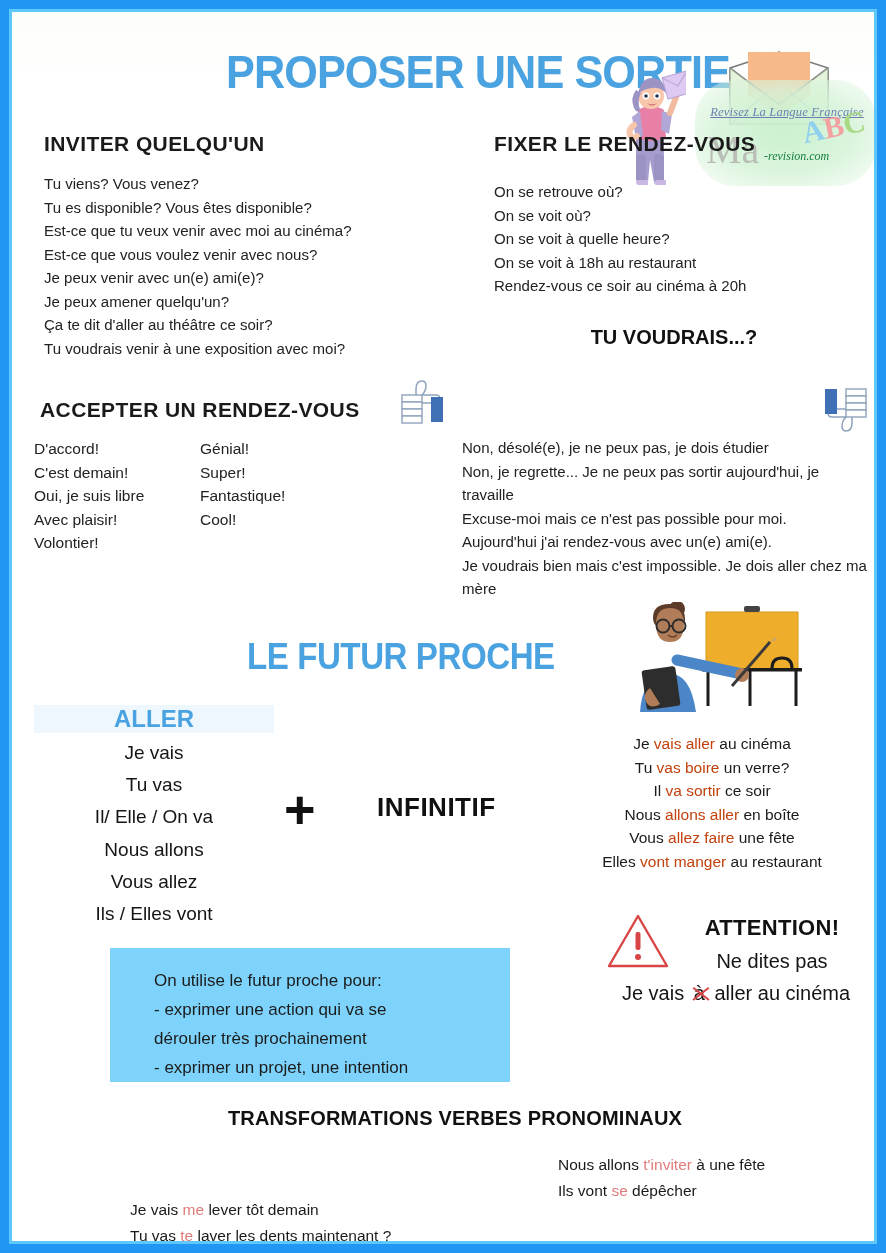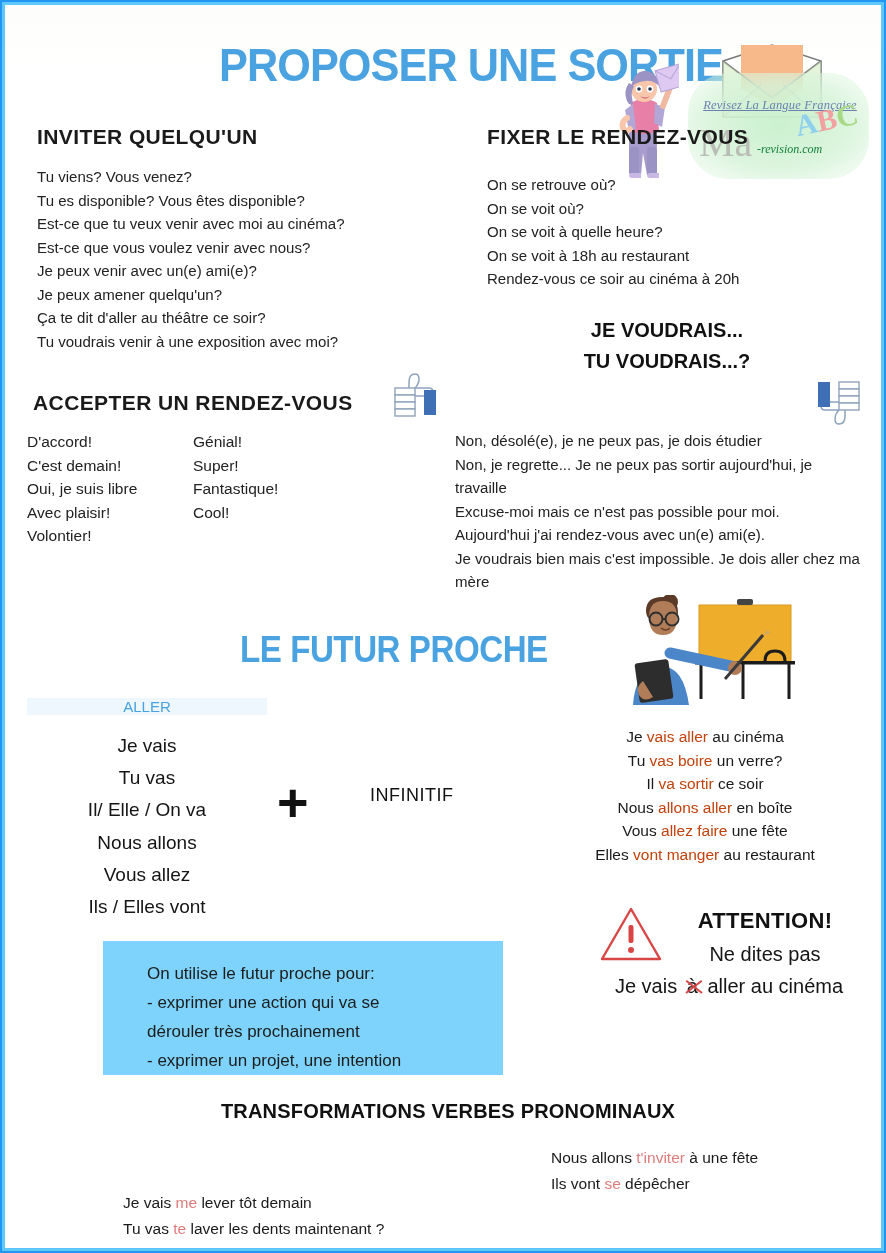--- a/index.html
+++ b/index.html
@@ -6,21 +6,21 @@
   body{
     width:886px;height:1253px;
     font-family:"Liberation Sans", sans-serif;
     -webkit-font-smoothing:antialiased;
   }
   #poster{
     position:relative;
     width:886px;height:1253px;
     box-sizing:border-box;
     background:#2196f3;
-    padding:2px;
+    padding:9px;
     overflow:hidden;
   }
   #inner{
     position:relative;
     width:100%;height:100%;
     box-sizing:border-box;
     background:#ffffff;
     border:3px solid #5ec8fb;
     overflow:hidden;
   }
@@ -144,35 +144,35 @@
   #fp-title{
     left:235px;top:627px;
     font-size:36px;line-height:36px;
     letter-spacing:-.5px;
   }
   #teacher{position:absolute;left:608px;top:590px;width:195px;height:110px;}
 
   #aller-head{
     position:absolute;left:22px;top:693px;width:240px;
     text-align:center;
-    font-weight:normal;font-size:15px;color:#4aa3e0;
+    font-weight:bold;font-size:24px;color:#4aa3e0;
     background:linear-gradient(#eef7fd,#eef7fd);
   }
   #aller-list{
     position:absolute;left:12px;top:725px;width:260px;
     text-align:center;
     font-size:19px;line-height:32.2px;color:#151515;
   }
   #plus-sign{
     position:absolute;left:272px;top:770px;
     font-size:54px;line-height:54px;font-weight:bold;color:#111;
   }
   #infinitif{
     position:absolute;left:365px;top:780px;
-    font-size:18px;font-weight:normal;letter-spacing:.5px;color:#111;
+    font-size:26px;font-weight:bold;letter-spacing:.5px;color:#111;
   }
   #examples{
     position:absolute;left:540px;top:720px;width:320px;
     text-align:center;
     font-size:15.5px;line-height:23.6px;color:#1a1a1a;
   }
   #examples .v{color:#c2410c;}
 
   
   #warn-tri{position:absolute;left:594px;top:900px;width:64px;height:58px;}
@@ -290,21 +290,20 @@
 
   <div class="sect-h" id="fixer-h">FIXER LE RENDEZ-VOUS</div>
   <div class="lines cond" id="fixer">
     <div>On se retrouve où?</div>
     <div>On se voit où?</div>
     <div>On se voit à  quelle heure?</div>
     <div>On se voit à 18h au restaurant</div>
     <div>Rendez-vous ce soir au cinéma à 20h</div>
   </div>
   <div id="voudrais">
-    <div>JE VOUDRAIS...</div>
     <div>TU VOUDRAIS...?</div>
   </div>
 
   <div class="sect-h" id="accepter-h">ACCEPTER UN RENDEZ-VOUS</div>
   <svg id="thumb-up" viewBox="0 0 48 46">
     <path d="M18 16 L18 10 q0 -8 6 -8 q4 0 4 5 q0 5 -4 9 l14 0 q4 0 4 4 q0 4 -4 4 l-14 0" fill="#ffffff" stroke="#8fa3bd" stroke-width="1.5"></path>
     <rect x="4" y="16" width="20" height="7" fill="#fff" stroke="#8fa3bd" stroke-width="1.4"></rect>
     <rect x="4" y="23" width="20" height="7" fill="#fff" stroke="#8fa3bd" stroke-width="1.4"></rect>
     <rect x="4" y="30" width="20" height="7" fill="#fff" stroke="#8fa3bd" stroke-width="1.4"></rect>
     <rect x="4" y="37" width="20" height="7" fill="#fff" stroke="#8fa3bd" stroke-width="1.4"></rect>

